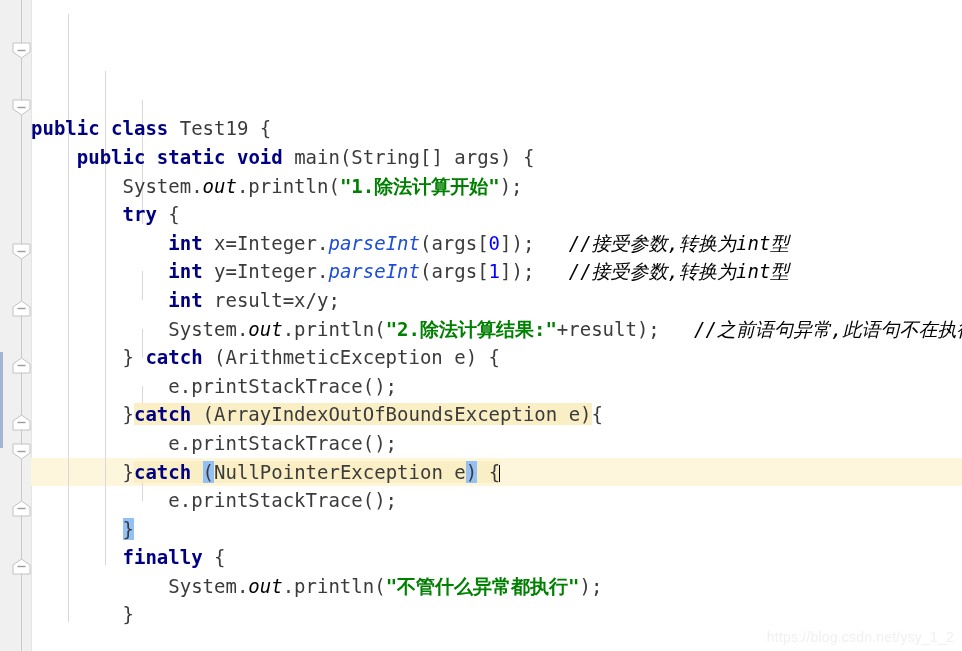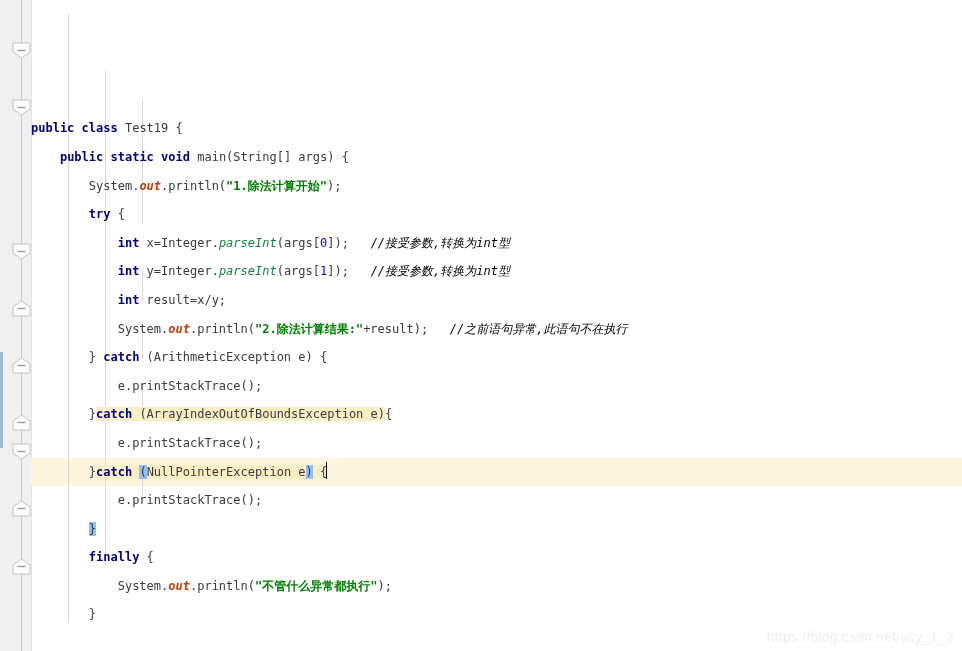--- a/index.html
+++ b/index.html
@@ -28,21 +28,21 @@
   .changebar{
     position:absolute;left:0;width:3px;background:#a2b6d4;
   }
   .foldmark{
     position:absolute;width:19px;height:17px;left:12px;
   }
   .foldmark svg{display:block;}
   
   .code{
     position:absolute;left:31px;top:0;right:0;bottom:0;
-    font-size:12px;
+    font-size:19px;
     line-height:28.6px;
     white-space:pre;
   }
   .line{
     position:relative;height:28.6px;
     padding-left:0;
   }
   .hl-row{
     position:absolute;left:0;top:0;height:28.6px;
     background:#fdf6dd;
@@ -52,22 +52,22 @@
   
   .iguide{
     position:absolute;width:1px;background:#d8d8d8;z-index:1;
   }
   
   .kw      {color:#000080;font-weight:bold;}
   .plain   {color:#3b3b3b;}
   .str     {color:#008000;font-weight:bold;}
   .num     {color:#0000ff;}
   .cmt     {color:#000000;font-style:italic;}
-  .stfield {color:#c2410c;font-weight:bold;font-style:italic;}
-  .stmeth  {color:#15803d;font-style:italic;}
+  .stfield {color:#000000;font-weight:normal;font-style:italic;}
+  .stmeth  {color:#1d4ed8;font-style:italic;}
   .hlw     {background:#faeec5;}
   .brk     {background:#93c0f5;color:#3b3b3b;}
   .caret{
     display:inline-block;width:1px;height:17px;
     background:#000000;vertical-align:-3px;margin-left:-1px;
   }
   
   .watermark{
     position:absolute;right:8px;bottom:6px;
     color:#f0f0f0;

